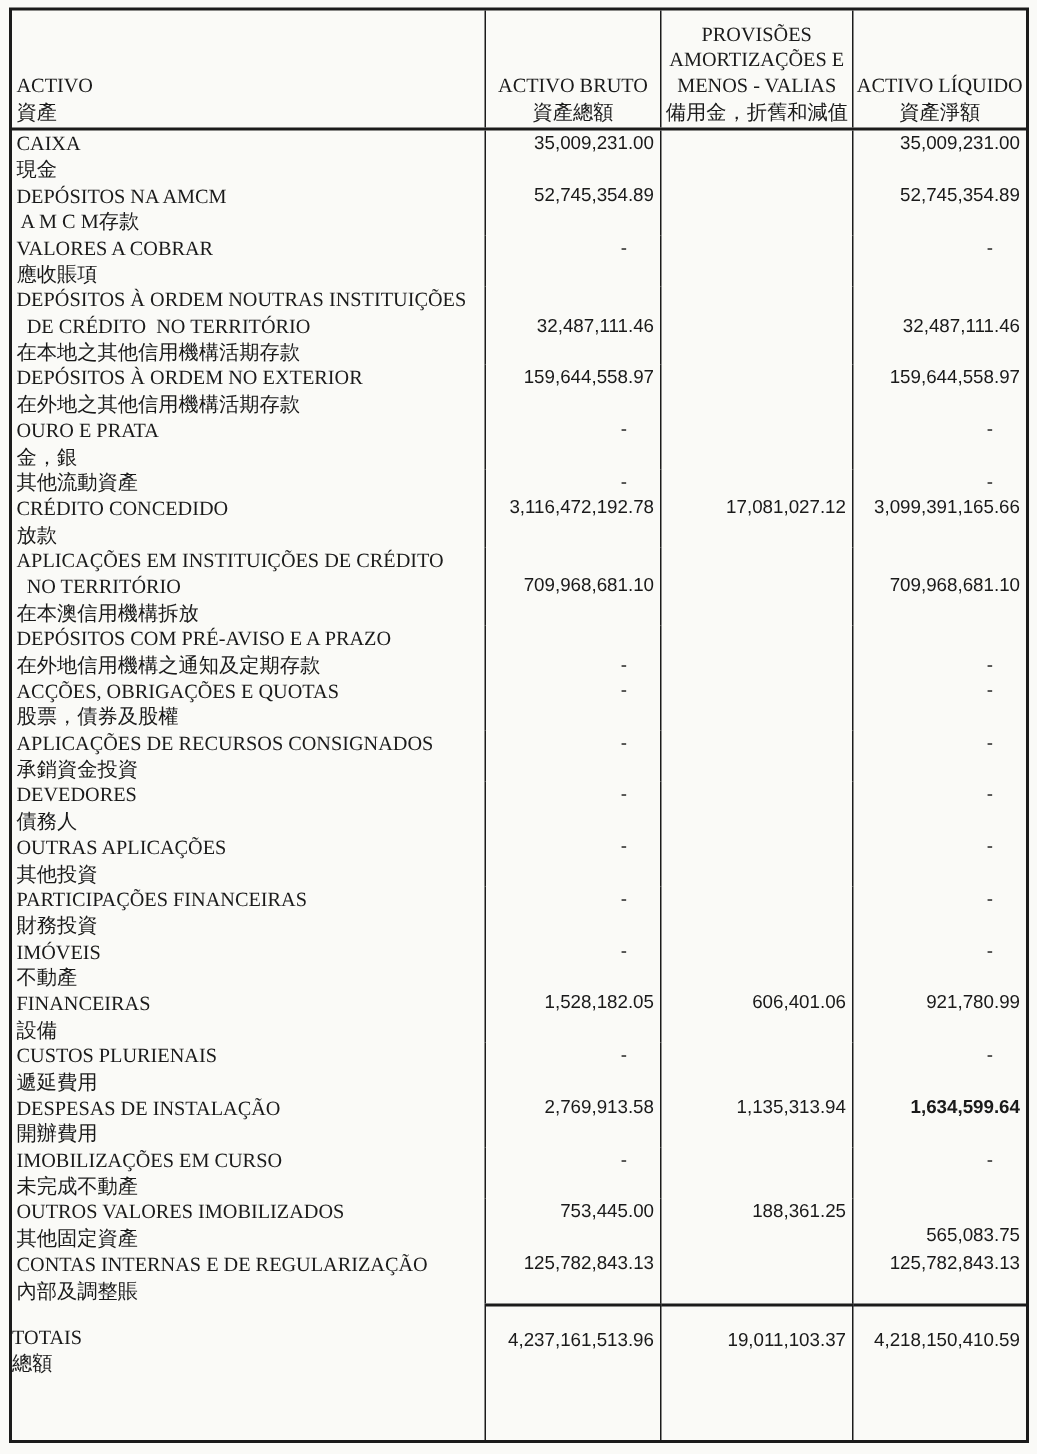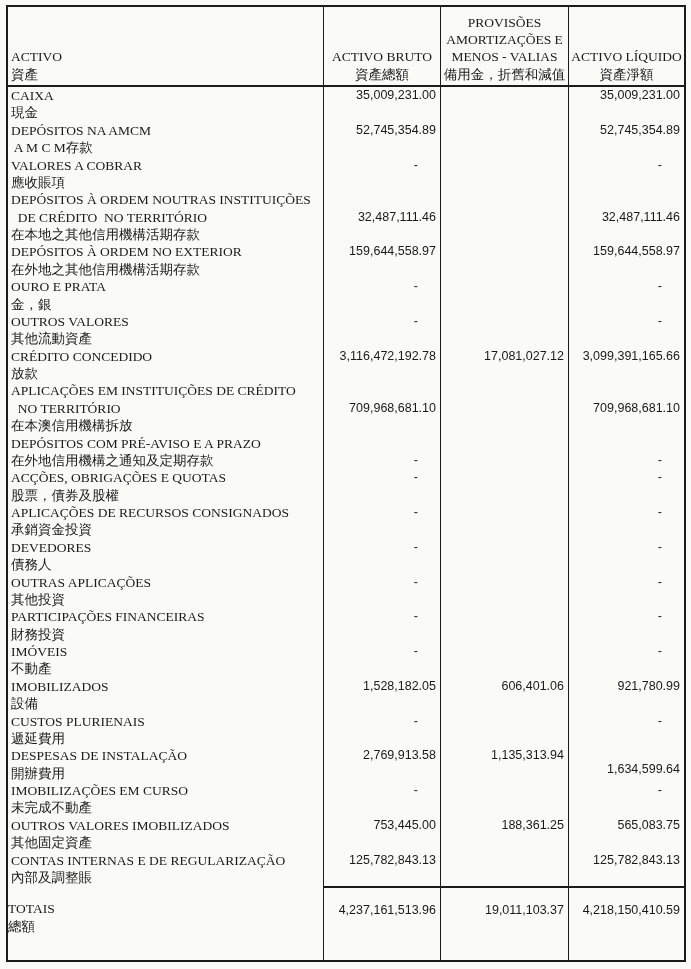--- a/index.html
+++ b/index.html
@@ -186,21 +186,20 @@
           </div>
           <div class="cell c3 num-cell">
             <div class="val" style="margin-top: 0px;"></div>
           </div>
           <div class="cell c4 num-cell">
             <div class="val dash" style="margin-top: 0px;">-</div>
           </div>
         </div>
         <div class="trow">
           <div class="cell c1 label-cell">
-            <div class="line">OUTROS VALORES</div>
             <div class="line cjk">其他流動資產</div>
           </div>
           <div class="cell c2 num-cell">
             <div class="val dash" style="margin-top: 0px;">-</div>
           </div>
           <div class="cell c3 num-cell">
             <div class="val" style="margin-top: 0px;"></div>
           </div>
           <div class="cell c4 num-cell">
             <div class="val dash" style="margin-top: 0px;">-</div>
@@ -337,21 +336,21 @@
           </div>
           <div class="cell c3 num-cell">
             <div class="val" style="margin-top: 0px;"></div>
           </div>
           <div class="cell c4 num-cell">
             <div class="val dash" style="margin-top: 0px;">-</div>
           </div>
         </div>
         <div class="trow">
           <div class="cell c1 label-cell">
-            <div class="line">IMOBILIZADOS</div>
+            <div class="line">FINANCEIRAS</div>
             <div class="line cjk">設備</div>
           </div>
           <div class="cell c2 num-cell">
             <div class="val" style="margin-top: 0px;">1,528,182.05</div>
           </div>
           <div class="cell c3 num-cell">
             <div class="val" style="margin-top: 0px;">606,401.06</div>
           </div>
           <div class="cell c4 num-cell">
             <div class="val" style="margin-top: 0px;">921,780.99</div>
@@ -377,21 +376,21 @@
             <div class="line">DESPESAS DE INSTALAÇÃO</div>
             <div class="line cjk">開辦費用</div>
           </div>
           <div class="cell c2 num-cell">
             <div class="val" style="margin-top: 0px;">2,769,913.58</div>
           </div>
           <div class="cell c3 num-cell">
             <div class="val" style="margin-top: 0px;">1,135,313.94</div>
           </div>
           <div class="cell c4 num-cell">
-            <div class="val" style="margin-top: 14px;">1,634,599.64</div>
+            <div class="val" style="margin-top: 0px; font-weight: bold;">1,634,599.64</div>
           </div>
         </div>
         <div class="trow">
           <div class="cell c1 label-cell">
             <div class="line">IMOBILIZAÇÕES EM CURSO</div>
             <div class="line cjk">未完成不動產</div>
           </div>
           <div class="cell c2 num-cell">
             <div class="val dash" style="margin-top: 0px;">-</div>
           </div>
@@ -407,21 +406,21 @@
             <div class="line">OUTROS VALORES IMOBILIZADOS</div>
             <div class="line cjk">其他固定資產</div>
           </div>
           <div class="cell c2 num-cell">
             <div class="val" style="margin-top: 0px;">753,445.00</div>
           </div>
           <div class="cell c3 num-cell">
             <div class="val" style="margin-top: 0px;">188,361.25</div>
           </div>
           <div class="cell c4 num-cell">
-            <div class="val" style="margin-top: 0px;">565,083.75</div>
+            <div class="val" style="margin-top: 16px;">565,083.75</div>
           </div>
         </div>
         <div class="trow">
           <div class="cell c1 label-cell">
             <div class="line">CONTAS INTERNAS E DE REGULARIZAÇÃO</div>
             <div class="line cjk">內部及調整賬</div>
           </div>
           <div class="cell c2 num-cell">
             <div class="val" style="margin-top: 0px;">125,782,843.13</div>
           </div>

